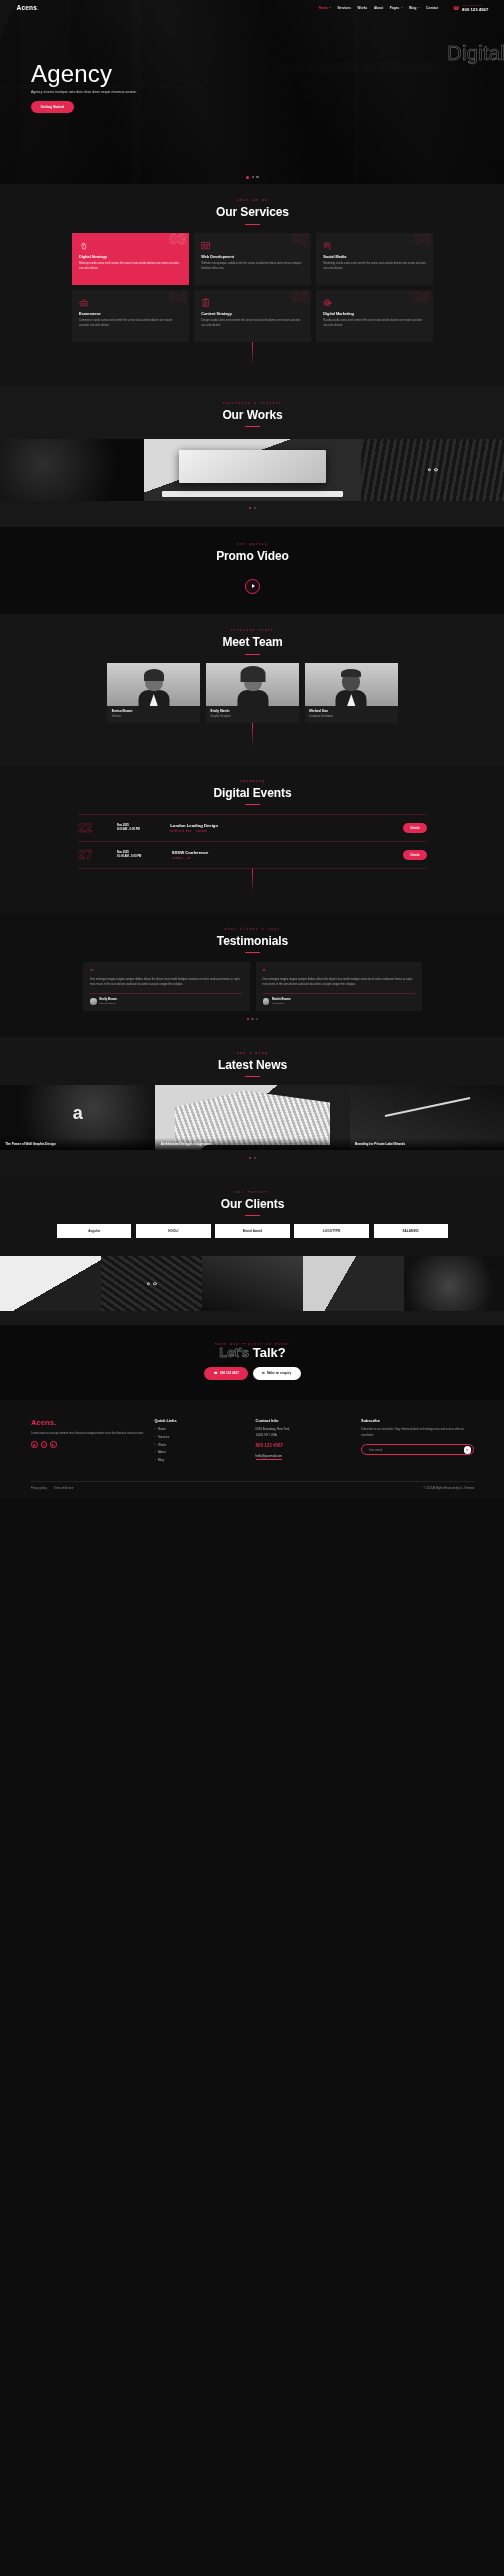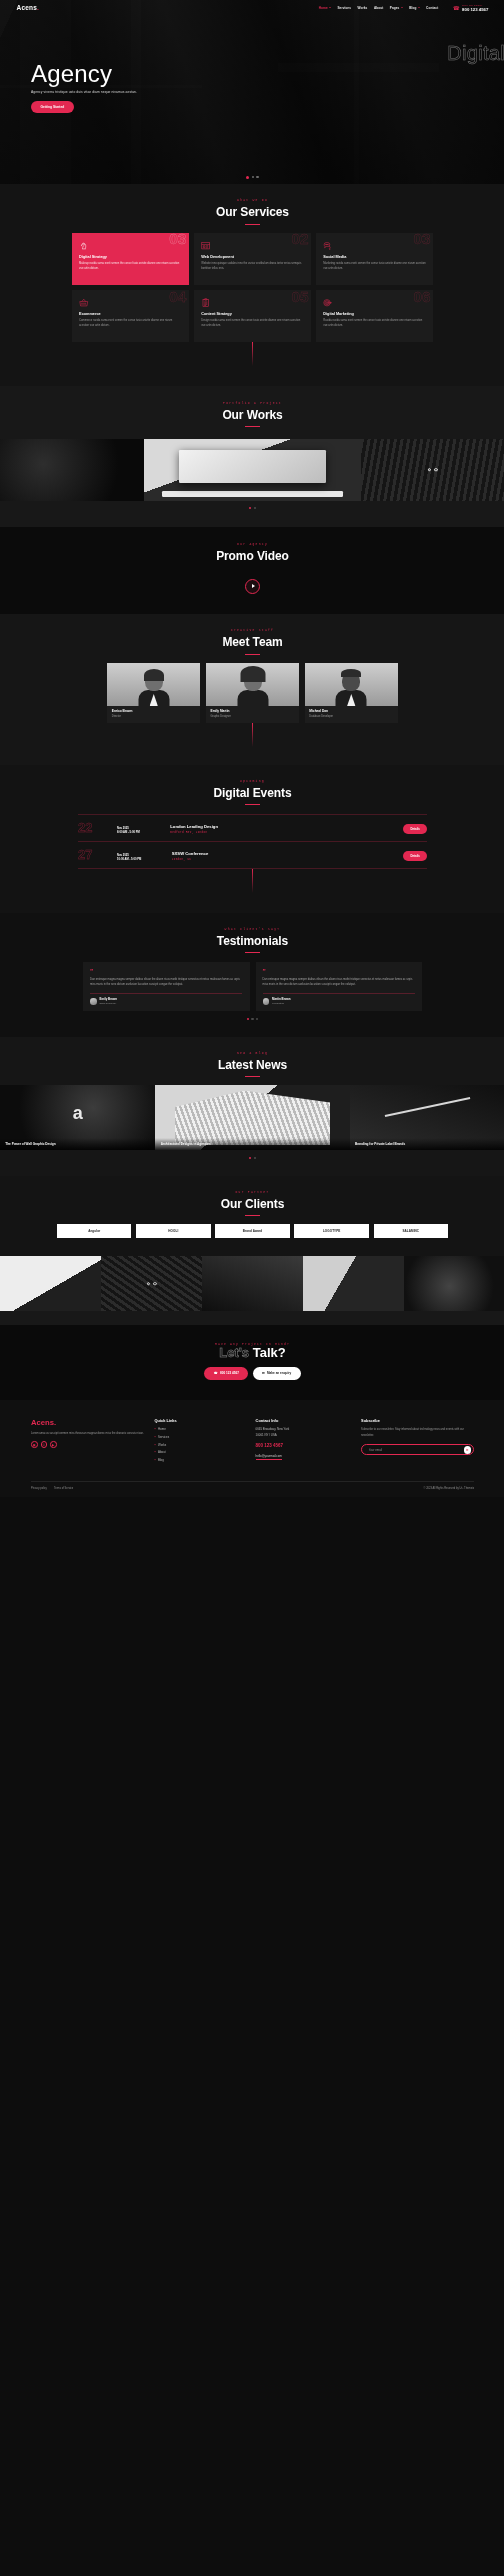--- a/index.html
+++ b/index.html
@@ -125,21 +125,21 @@
   .tm .ph .body { position:absolute; left:50%; bottom:0; transform:translateX(-50%); width:31px;height:15.4px;border-radius:9.5px 9.5px 0 0; background:#1d1d1d;}
   .tm .ph .shirt { position:absolute; left:50%; bottom:0; transform:translateX(-50%); width:8.3px;height:12px; background:#f1f1f1; clip-path:polygon(50% 0,100% 100%,0 100%);}
   .tm-info { background:#1d1d1d; padding:3.6px 4.8px 4.8px; }
   .tm-name { font-size:3.2px; font-weight:bold; color:#fff; }
   .tm-role { font-size:2.6px; color:#9a9a9a; margin-top:1.5px; }
 
   
   .events { background:#131313; padding-bottom:20px; }
   .ev-list { padding:0 78px; }
   .ev {
-    display:flex; align-items:flex-end; gap:21px;
+    display:flex; align-items:center; gap:21px;
     border-top:0.4px solid rgba(227,40,81,.25); padding:6.5px 0;
   }
   .ev:last-child { border-bottom:0.4px solid rgba(227,40,81,.25); }
   .ev-day { font-size:13px; font-weight:bold; color:transparent; -webkit-text-stroke:0.4px rgba(227,40,81,.55); line-height:1; min-width:18px;}
   .ev-when .m { font-size:2.7px; font-weight:bold; color:#fff; }
   .ev-when .t { font-size:2.7px; font-weight:bold; color:#fff; margin-top:1.2px;}
   .ev-main { margin-left:9.5px; flex:1; }
   .ev-title { font-size:4.2px; font-weight:bold; color:#fff; }
   .ev-loc { font-size:2.6px; color:#e32851; margin-top:1.8px; letter-spacing:0.4px; font-family:"Liberation Mono", monospace;}
   .ev-btn { background:#e32851;color:#fff;border:none;border-radius:8.3px;font-size:2.9px;font-weight:bold;padding:3px 7.1px; cursor:pointer;}

